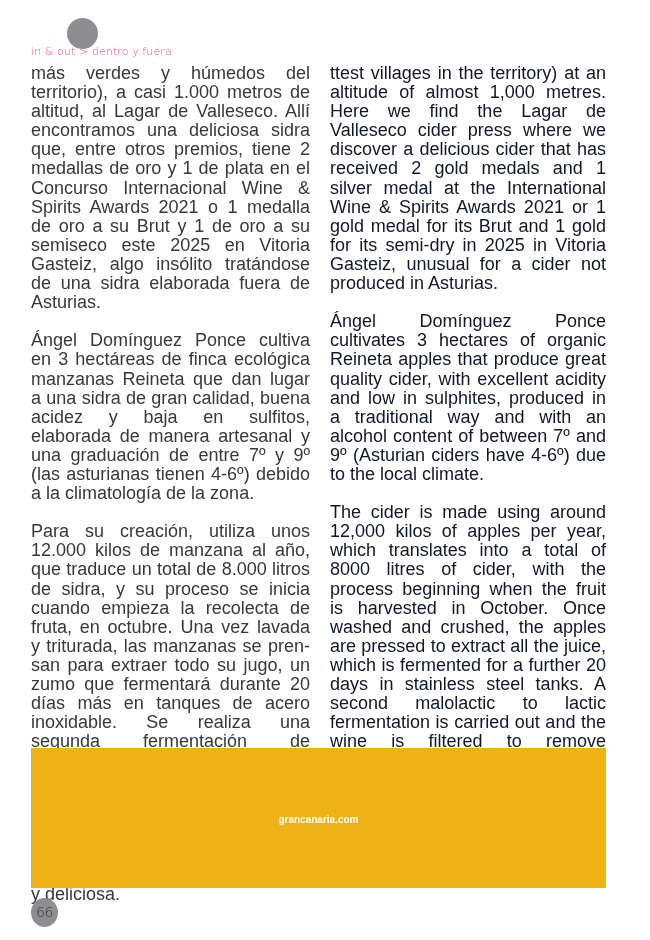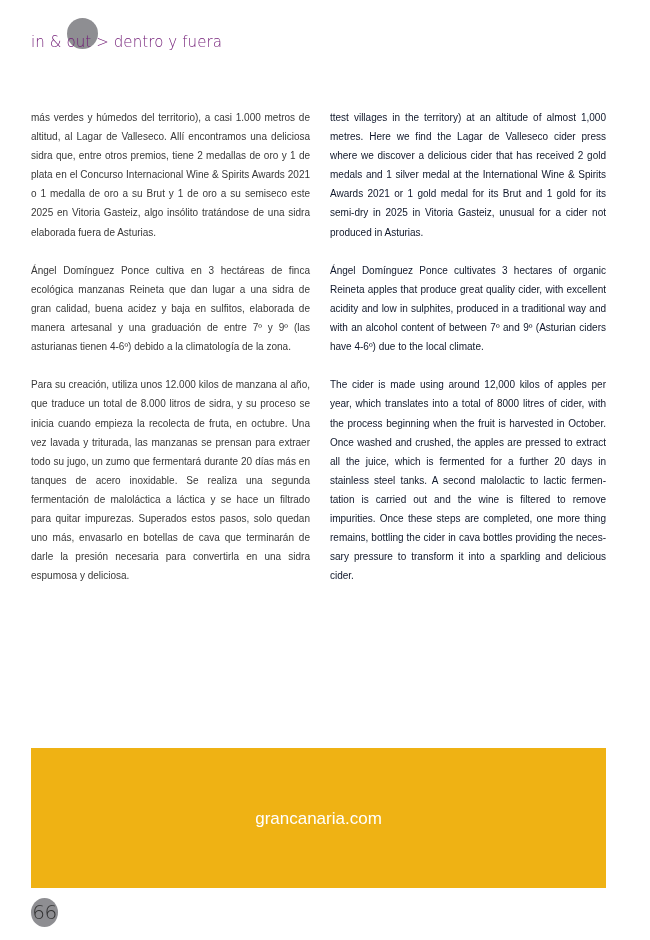--- a/index.html
+++ b/index.html
@@ -10,49 +10,48 @@
     body {
       width: 650px;
       height: 940px;
       position: relative;
       overflow: hidden;
       font-family: "Liberation Sans", "DejaVu Sans", sans-serif;
     }
     .header {
       position: absolute;
       left: 31px;
-      top: 32px;
+      top: 42px;
       height: 20px;
       font-family: "DejaVu Sans", "Liberation Sans", sans-serif;
-      font-size: 15px;
+      font-size: 11px;
       font-weight: 300;
       letter-spacing: 0.1px;
-      color: #701a75;
+      color: #ec4899;
       line-height: 20px;
       white-space: nowrap;
       z-index: 2;
     }
     .header-circle {
       position: absolute;
       left: 67px;
       top: 18px;
       width: 31px;
       height: 31px;
       border-radius: 50%;
       background: #8e8e92;
       z-index: 1;
     }
     .col {
       position: absolute;
       top: 64px;
-      font-size: 10px;
+      font-size: 18px;
       line-height: 19.1px;
       text-align: justify;
       hyphens: manual;
-      margin-top: 44px;
     }
     .col-left {
       left: 31px;
       width: 279px;
       color: #383838;
     }
     .col-right {
       left: 330px;
       width: 276px;
       color: #0f172a;
@@ -69,37 +68,37 @@
       top: 748px;
       width: 575px;
       height: 140px;
       background: #efb214;
       display: flex;
       align-items: center;
       justify-content: center;
     }
     .banner-link {
       color: #ffffff;
-      font-weight: normal;
-      font-size: 17px;
+      font-weight: bold;
+      font-size: 10px;
       text-decoration: none;
       margin-top: 2px;
     }
     .page-number {
       position: absolute;
       left: 31px;
       top: 898px;
       width: 27px;
       height: 29px;
       border-radius: 50%;
       background: #8e8e92;
       color: #333333;
       font-family: "DejaVu Sans", sans-serif;
       font-weight: 300;
-      font-size: 20px;
+      font-size: 14px;
       line-height: 29px;
       text-align: center;
       letter-spacing: -0.5px;
     }
   </style>
 </head>
 <body>
 
 <div class="header-circle"></div>
 <div class="header">in &amp; out &gt; dentro y fuera</div>

